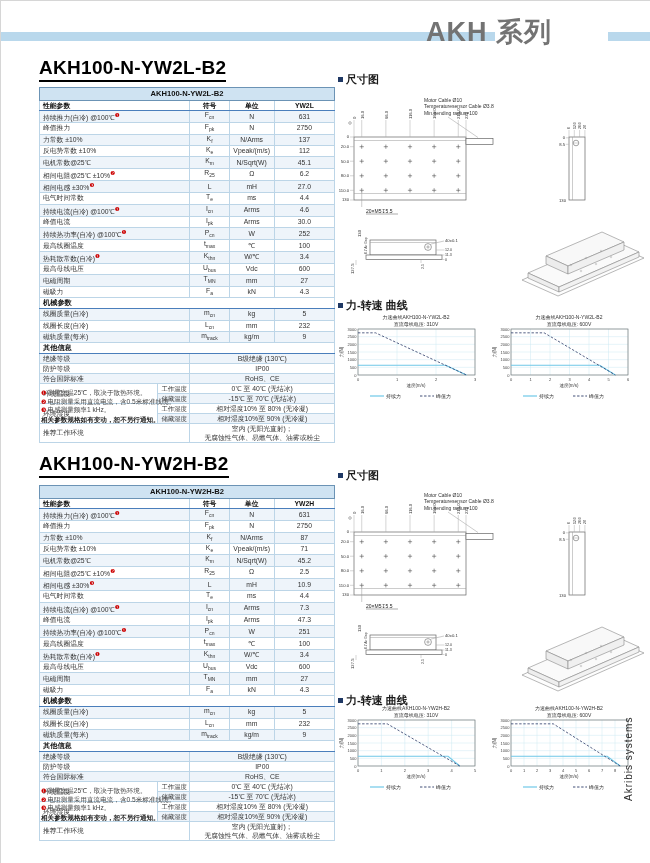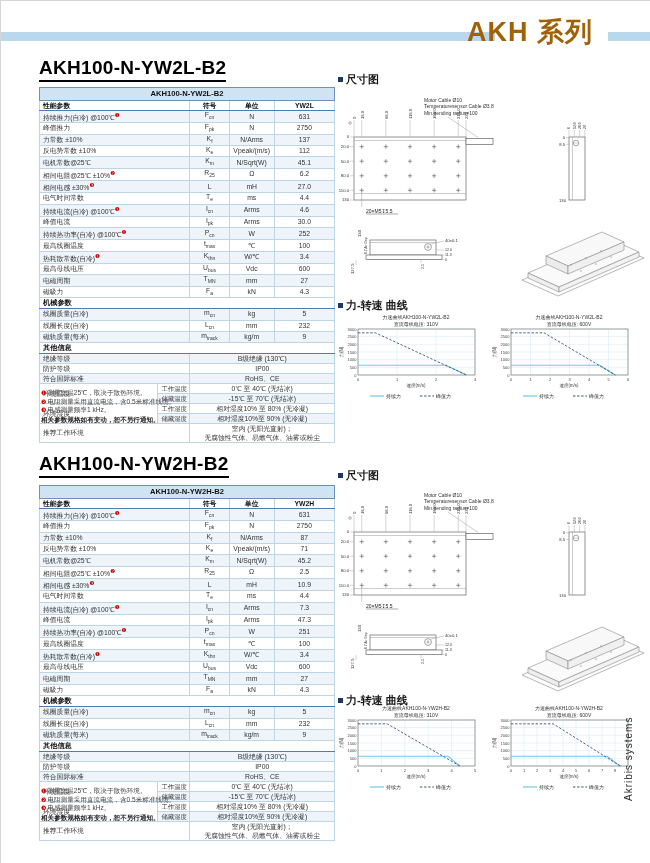--- a/index.html
+++ b/index.html
@@ -2,22 +2,22 @@
 <html><head>
 <meta charset="utf-8">
 <style>
   html,body{margin:0;padding:0;background:#e9e9e9;}
   .page{position:relative;width:650px;height:863px;margin:0 auto;background:#fff;
         border:1px solid #d6d6d6;font-family:"Liberation Sans",sans-serif;overflow:hidden;color:#222;}
   
   .band{position:absolute;top:31px;height:9px;background:#b9d8ec;}
   .band-l{left:0;width:494px;}
   .band-r{left:607px;width:43px;}
-  .page-title{position:absolute;top:13px;left:360px;width:232px;text-align:right;
-              font-size:27px;font-weight:600;color:#a16207;letter-spacing:1px;}
+  .page-title{position:absolute;top:13px;left:372px;width:232px;text-align:center;
+              font-size:27px;font-weight:600;color:#737373;letter-spacing:1px;}
   
   .model-title{position:absolute;left:38px;font-size:19px;font-weight:bold;color:#000;
                border-bottom:2px solid #000;padding-bottom:1px;letter-spacing:.3px;}
   .t1{top:56px;} .t2{top:452px;}
   
   .spec-table{position:absolute;left:38px;width:296px;}
   .st1{top:86px;} .st2{top:484px;}
   table.spec{border-collapse:collapse;width:296px;font-size:6.8px;color:#333;
              border:1px solid #6b93b5;table-layout:fixed;}
   table.spec td{border:1px solid #bcd5e7;padding:0 3px;height:9px;line-height:8px;

